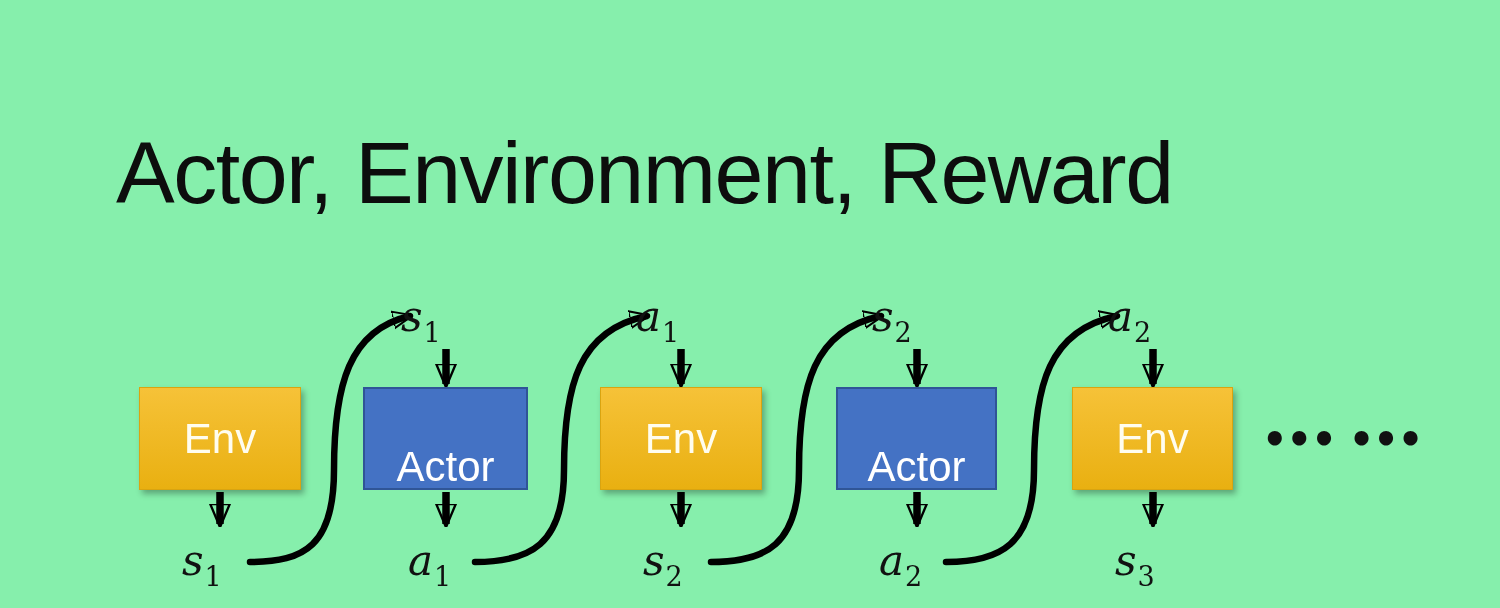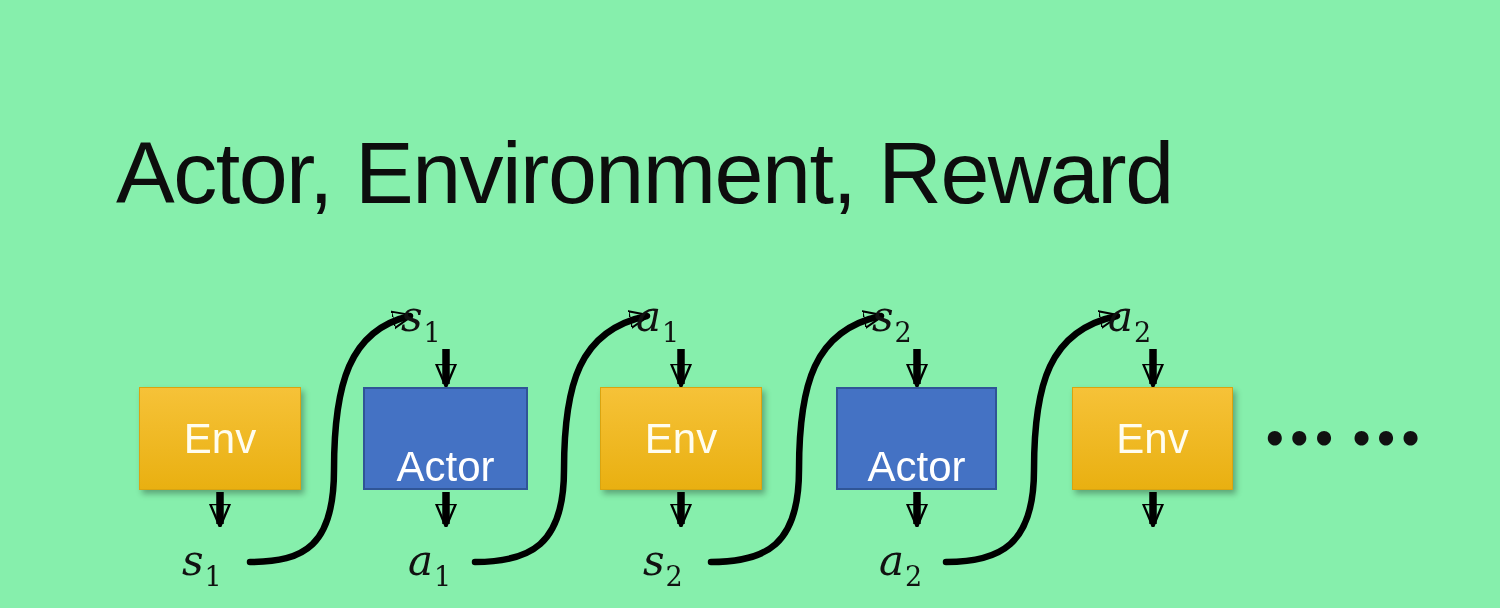--- a/index.html
+++ b/index.html
@@ -101,16 +101,17 @@
       <span>Actor</span>
     </div>
   <div class="box env" style="left:1072px;width:161px">
       <span>Env</span>
     </div>
 
   <div class="mlabel bottomrow" style="left:182px"><span>s</span><sub>1</sub></div>
   <div class="mlabel bottomrow" style="left:408px"><span>a</span><sub>1</sub></div>
   <div class="mlabel bottomrow" style="left:643px"><span>s</span><sub>2</sub></div>
   <div class="mlabel bottomrow" style="left:879px"><span>a</span><sub>2</sub></div>
+  <div class="mlabel bottomrow" style="left:1115px"><span>s</span><sub>3</sub></div>
 
   <div class="ellipsis">••• •••</div>
 
 </div>
 
 </body></html>

